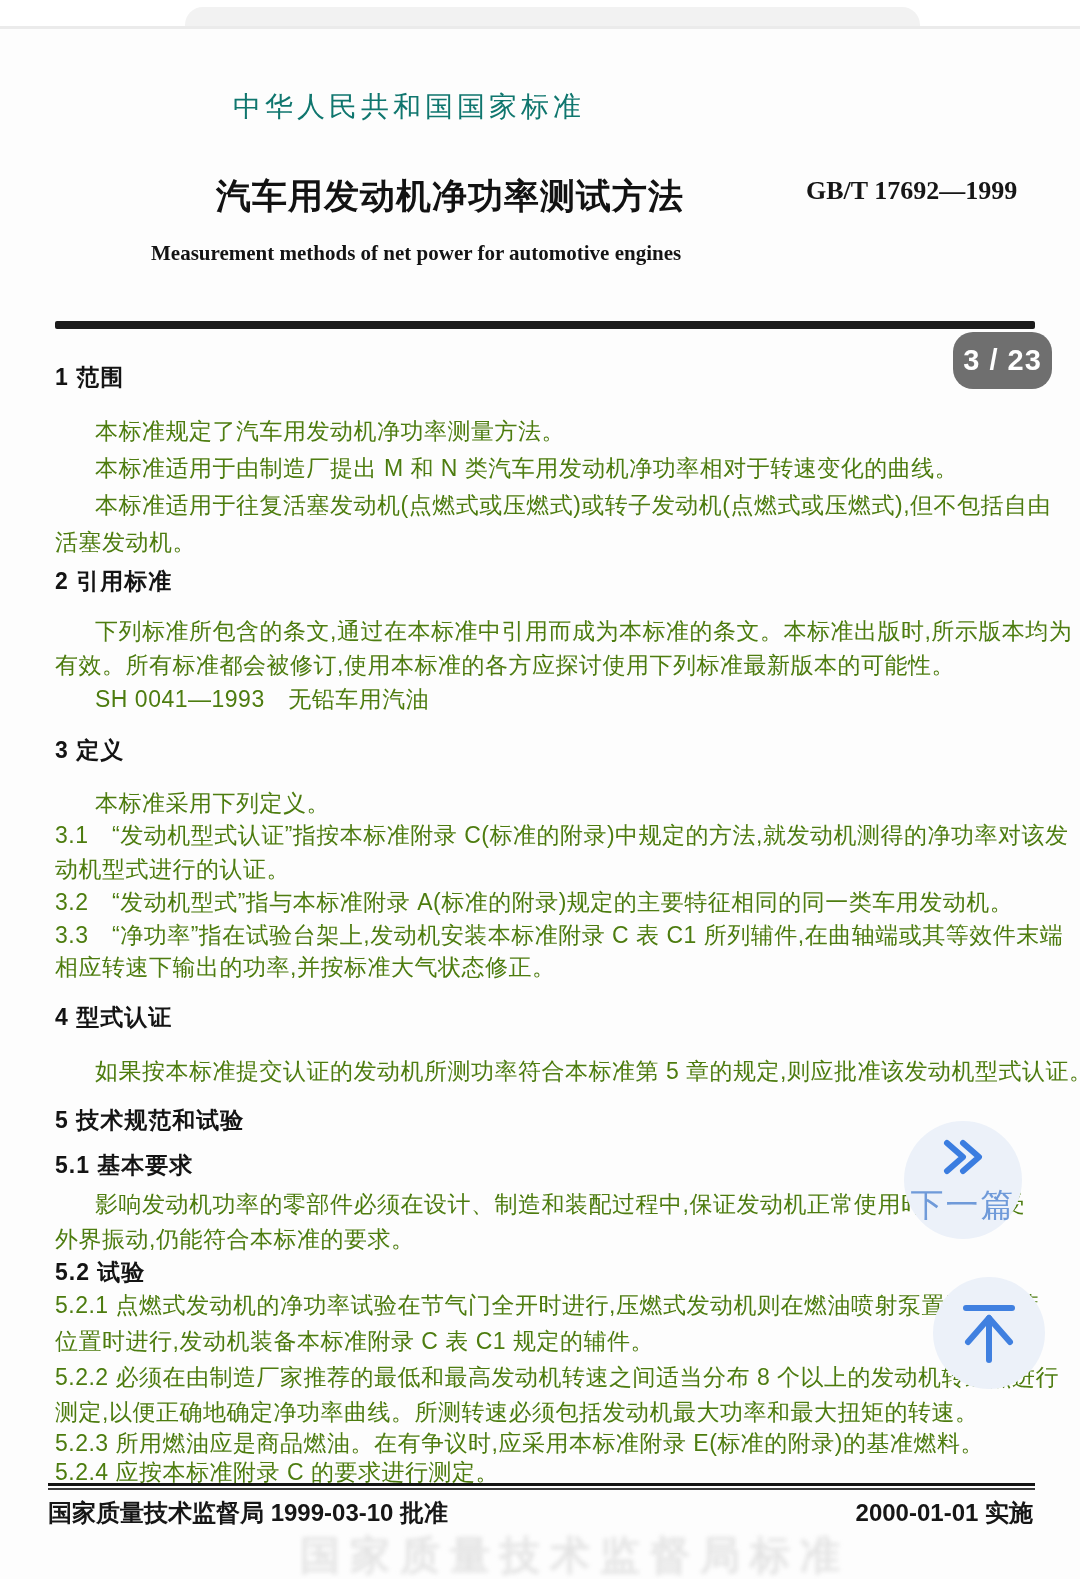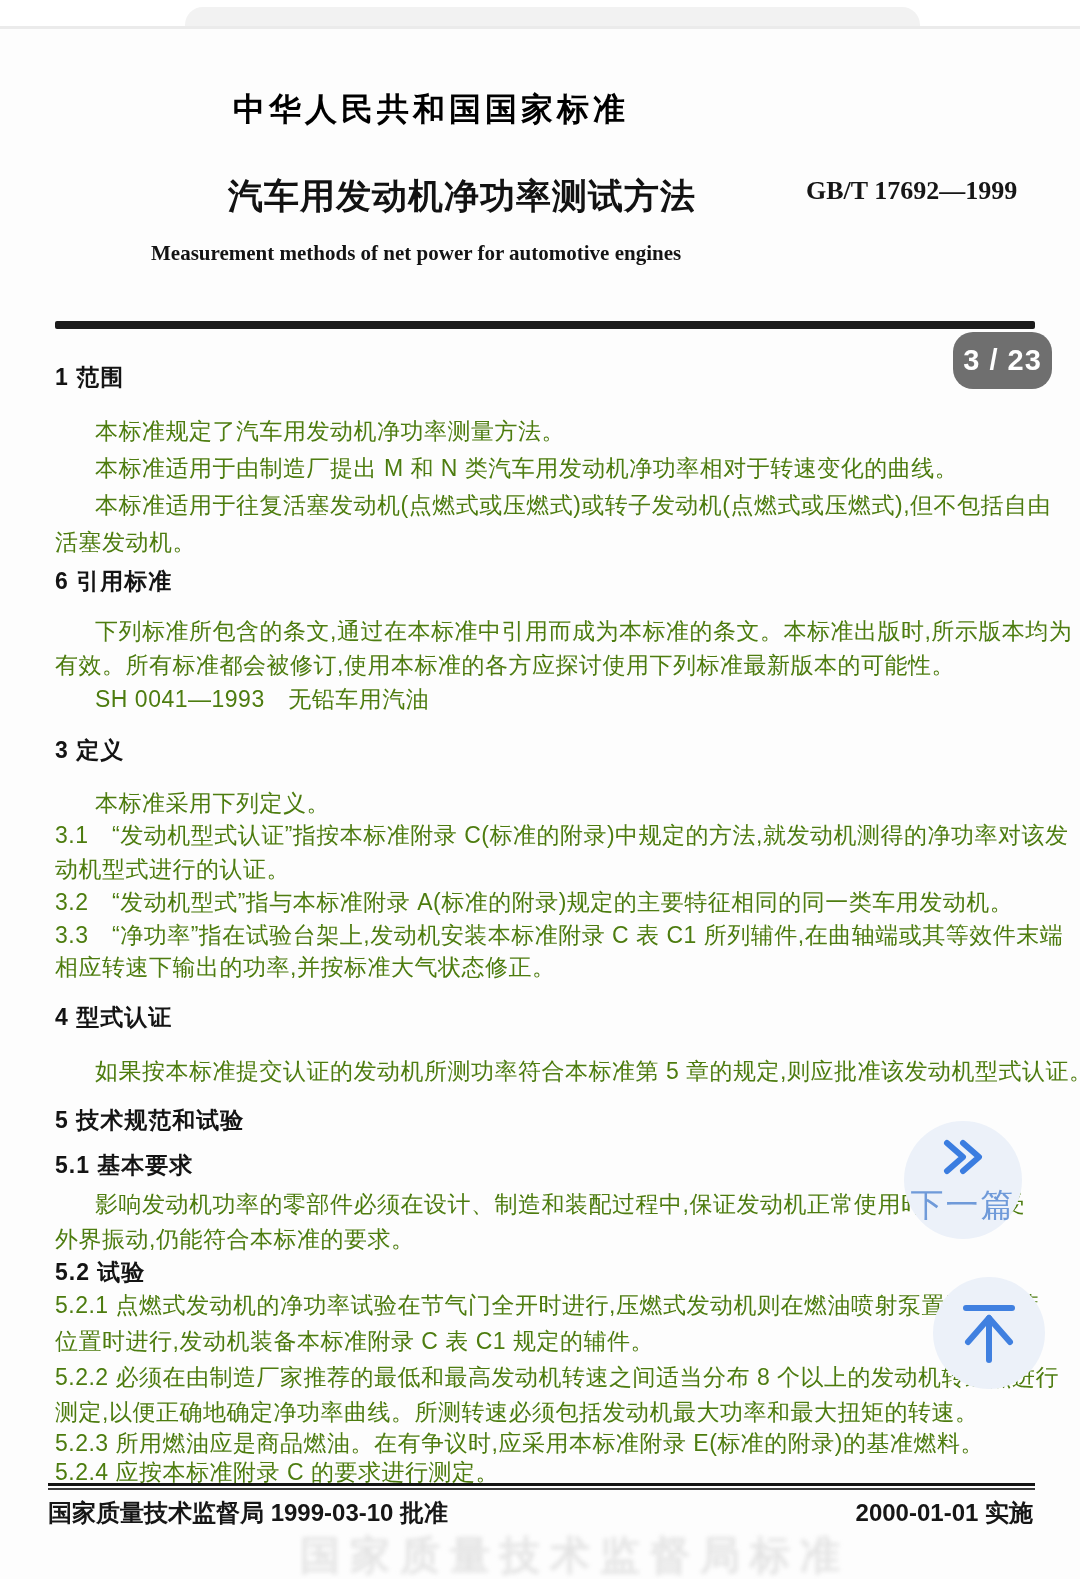--- a/index.html
+++ b/index.html
@@ -12,24 +12,24 @@
   .stage{position:relative;width:1080px;height:1579px;background:#fdfdfd;}
 
   
   .top-band{position:absolute;left:0;top:0;width:1080px;height:26px;background:#ffffff;z-index:5;}
   .sheet-peek{position:absolute;left:185px;top:7px;width:735px;height:19px;background:#f2f2f2;border-radius:18px 18px 0 0;}
   .top-divider{position:absolute;left:0;top:26px;width:1080px;height:3px;background:#ebebeb;z-index:5;}
 
   
   .doc-authority{
     position:absolute;left:233px;top:88px;
-    font-size:32px;font-weight:bold;letter-spacing:4px;color:#000000;white-space:nowrap;
+    font-size:28px;font-weight:normal;letter-spacing:4px;color:#0f766e;white-space:nowrap;
   }
   .doc-title{
-    position:absolute;left:228px;top:173px;
+    position:absolute;left:216px;top:173px;
     font-size:35px;font-weight:bold;letter-spacing:1px;color:#121212;white-space:nowrap;
   }
   .doc-stdno{
     position:absolute;left:806px;top:176px;
     font-family:"Liberation Serif","DejaVu Serif",serif;
     font-size:26px;font-weight:bold;color:#161616;white-space:nowrap;
   }
   .doc-subtitle{
     position:absolute;left:151px;top:241px;
     font-family:"Liberation Serif","DejaVu Serif",serif;
@@ -94,21 +94,21 @@
   <div class="doc-subtitle">Measurement methods of net power for automotive engines</div>
   <div class="head-rule"></div>
 
   <div class="page-badge">3 / 23</div>
 
   <div class="ln hd" style="left:55px;top:362px;">1  范围</div>
   <div class="ln" style="left:95px;top:416px;">本标准规定了汽车用发动机净功率测量方法。</div>
   <div class="ln" style="left:95px;top:453px;">本标准适用于由制造厂提出 M 和 N 类汽车用发动机净功率相对于转速变化的曲线。</div>
   <div class="ln" style="left:95px;top:490px;">本标准适用于往复活塞发动机(点燃式或压燃式)或转子发动机(点燃式或压燃式),但不包括自由</div>
   <div class="ln" style="left:55px;top:527px;">活塞发动机。</div>
-  <div class="ln hd" style="left:55px;top:566px;">6  引用标准</div>
+  <div class="ln hd" style="left:55px;top:566px;">2  引用标准</div>
   <div class="ln" style="left:55px;top:650px;">有效。所有标准都会被修订,使用本标准的各方应探讨使用下列标准最新版本的可能性。</div>
   <div class="ln" style="left:95px;top:616px;">下列标准所包含的条文,通过在本标准中引用而成为本标准的条文。本标准出版时,所示版本均为</div>
   <div class="ln" style="left:95px;top:684px;">SH 0041—1993　无铅车用汽油</div>
   <div class="ln hd" style="left:55px;top:735px;">3  定义</div>
   <div class="ln" style="left:95px;top:788px;">本标准采用下列定义。</div>
   <div class="ln" style="left:55px;top:820px;">3.1　“发动机型式认证”指按本标准附录 C(标准的附录)中规定的方法,就发动机测得的净功率对该发</div>
   <div class="ln" style="left:55px;top:854px;">动机型式进行的认证。</div>
   <div class="ln" style="left:55px;top:887px;">3.2　“发动机型式”指与本标准附录 A(标准的附录)规定的主要特征相同的同一类车用发动机。</div>
   <div class="ln" style="left:55px;top:920px;">3.3　“净功率”指在试验台架上,发动机安装本标准附录 C 表 C1 所列辅件,在曲轴端或其等效件末端</div>
   <div class="ln" style="left:55px;top:952px;">相应转速下输出的功率,并按标准大气状态修正。</div>

